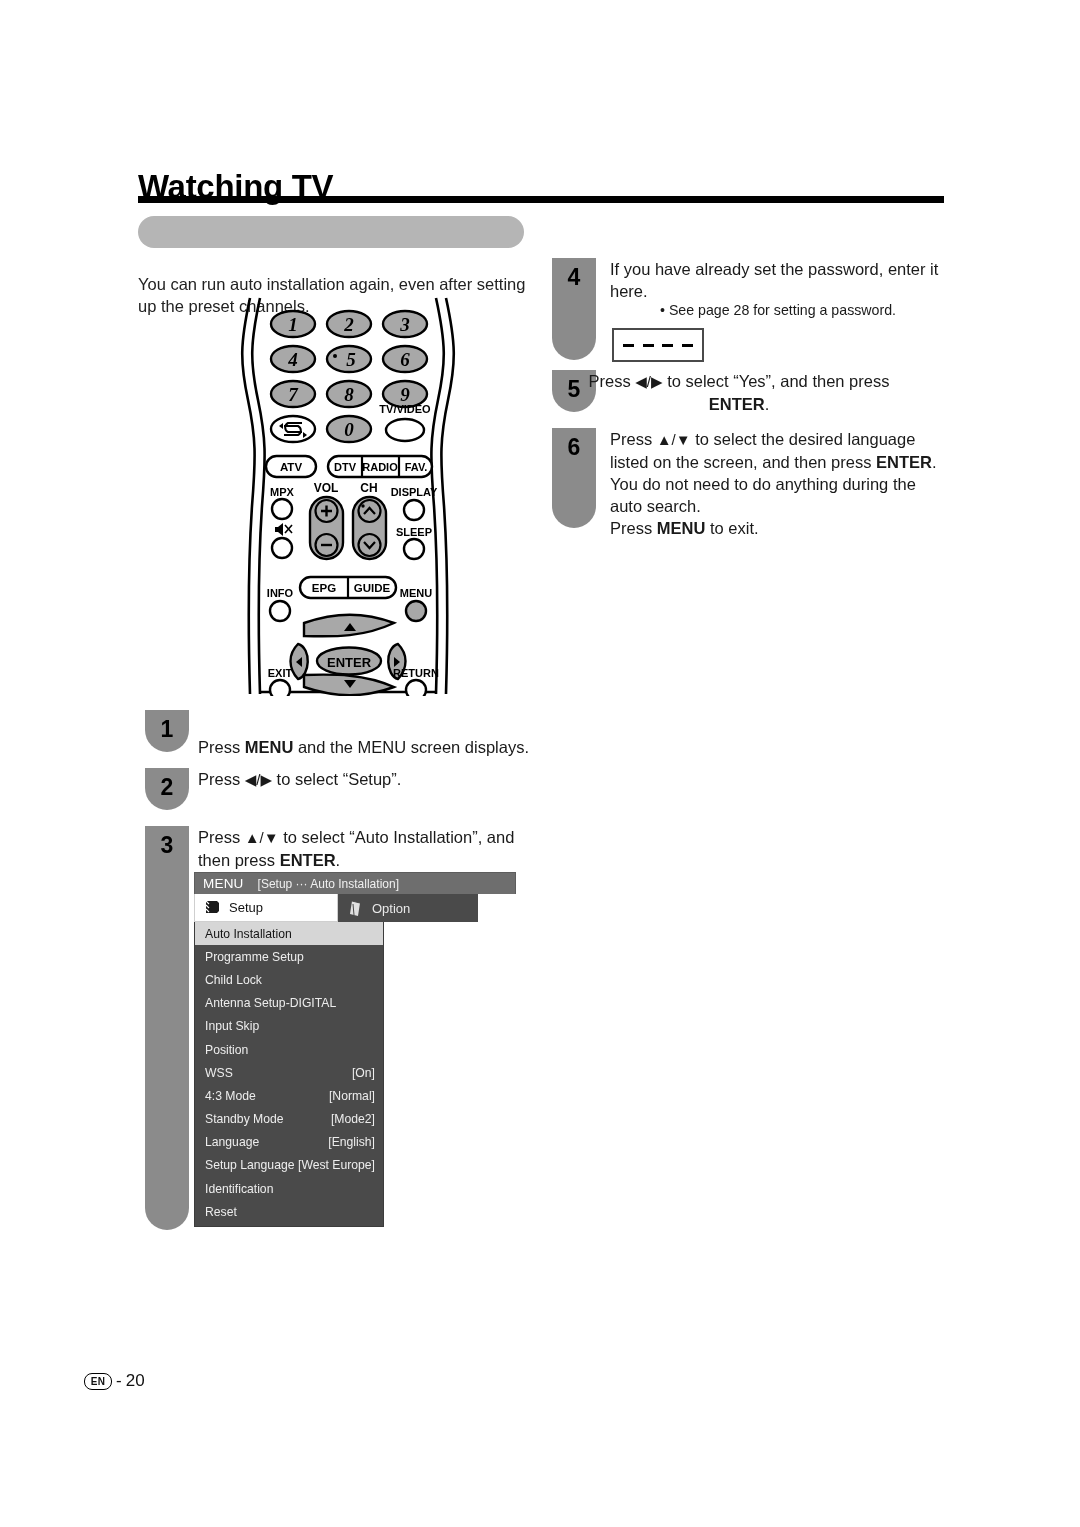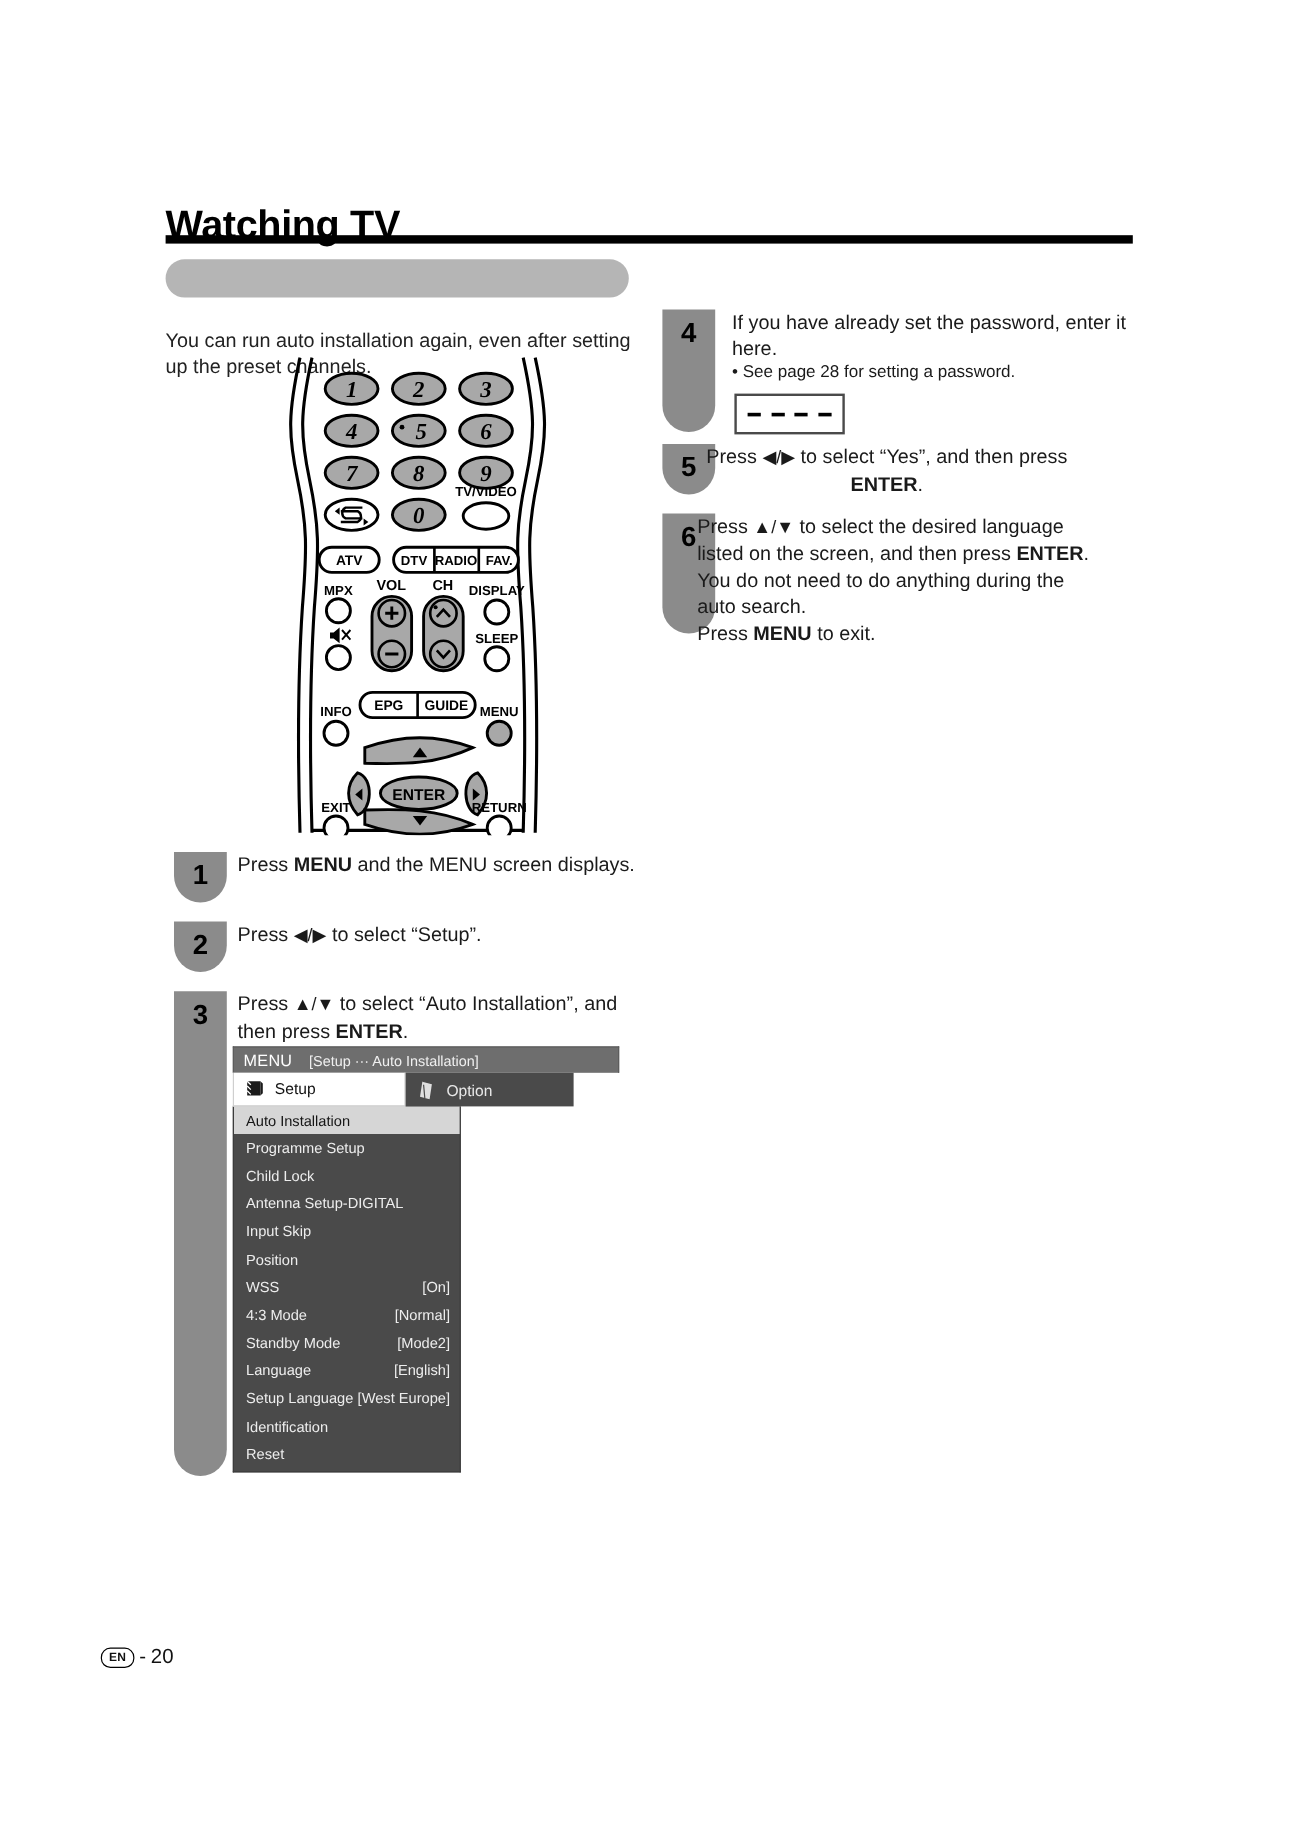--- a/index.html
+++ b/index.html
@@ -237,21 +237,21 @@
         <circle cx="44" cy="394" r="10" fill="#fff" stroke="#000" stroke-width="2.4"></circle>
         <text x="180" y="381" font-family="Liberation Sans, sans-serif" font-size="11" font-weight="bold" text-anchor="middle" fill="#000">RETURN</text>
         <circle cx="180" cy="394" r="10" fill="#fff" stroke="#000" stroke-width="2.4"></circle>
       </g>
     </svg>
   </div>
 
   <div class="badge" style="left:145px;top:710px;height:42px;">
     <div class="badge-num">1</div>
   </div>
-  <div class="step-body" style="left:198px;top:710px;width:340px;">Press <b>MENU</b> and the MENU screen displays.</div>
+  <div class="step-body" style="left:198px;top:736px;width:340px;">Press <b>MENU</b> and the MENU screen displays.</div>
 
   <div class="badge" style="left:145px;top:768px;height:42px;">
     <div class="badge-num">2</div>
   </div>
   <div class="step-body" style="left:198px;top:768px;width:340px;">Press <span class="arrowglyph">◀/▶</span> to select “Setup”.</div>
 
   <div class="badge" style="left:145px;top:826px;height:404px;">
     <div class="badge-num">3</div>
   </div>
   <div class="step-body" style="left:198px;top:826px;width:330px;">Press <span class="arrowglyph">▲/▼</span> to select “Auto Installation”, and then press <b>ENTER</b>.</div>
@@ -336,39 +336,39 @@
           <span>Reset</span>
           <span class="mval"></span>
         </div>
       </div>
   </div>
 
   <div class="badge" style="left:552px;top:258px;height:102px;">
     <div class="badge-num">4</div>
   </div>
   <div class="step-body" style="left:610px;top:258px;width:336px;">If you have already set the password, enter it here.</div>
-  <div class="step-body bullet" style="left:610px;top:300px;width:336px;">• See page 28 for setting a password.</div>
+  <div class="step-body bullet" style="left:610px;top:300px;width:336px;text-align:center;">• See page 28 for setting a password.</div>
   <div id="password-box">
     <div class="dashes">
       <span></span>
         <span></span>
         <span></span>
         <span></span>
     </div>
   </div>
 
   <div class="badge" style="left:552px;top:370px;height:42px;">
     <div class="badge-num">5</div>
   </div>
   <div class="step-body" style="left:574px;top:370px;width:330px;text-align:center;">Press <span class="arrowglyph">◀/▶</span> to select “Yes”, and then press <b>ENTER</b>.</div>
 
   <div class="badge" style="left:552px;top:428px;height:100px;">
     <div class="badge-num">6</div>
   </div>
-  <div class="step-body" style="left:581px;top:428px;width:336px;">Press <span class="arrowglyph">▲/▼</span> to select the desired language listed on the screen, and then press <b>ENTER</b>. You do not need to do anything during the auto search.<br>Press <b>MENU</b> to exit.</div>
+  <div class="step-body" style="left:610px;top:428px;width:336px;">Press <span class="arrowglyph">▲/▼</span> to select the desired language listed on the screen, and then press <b>ENTER</b>. You do not need to do anything during the auto search.<br>Press <b>MENU</b> to exit.</div>
 
   <div id="footer">
     <span class="en-badge">EN</span>
     <span>-</span>
     <span>20</span>
   </div>
 
 </div>
 
 </body></html>

